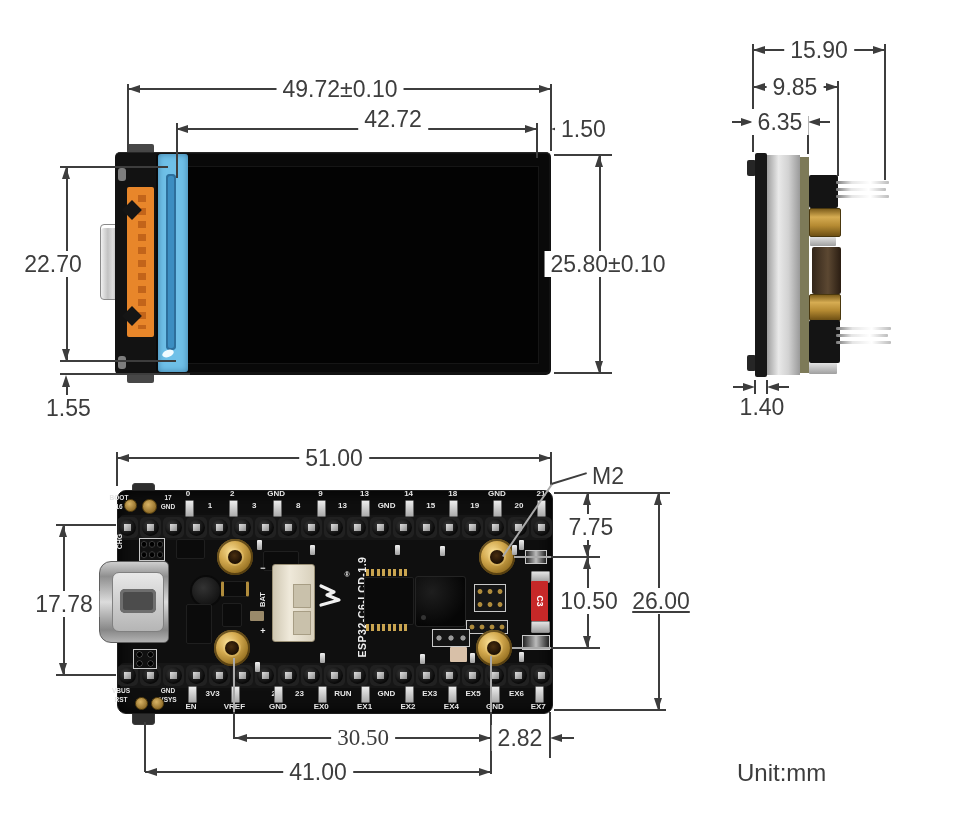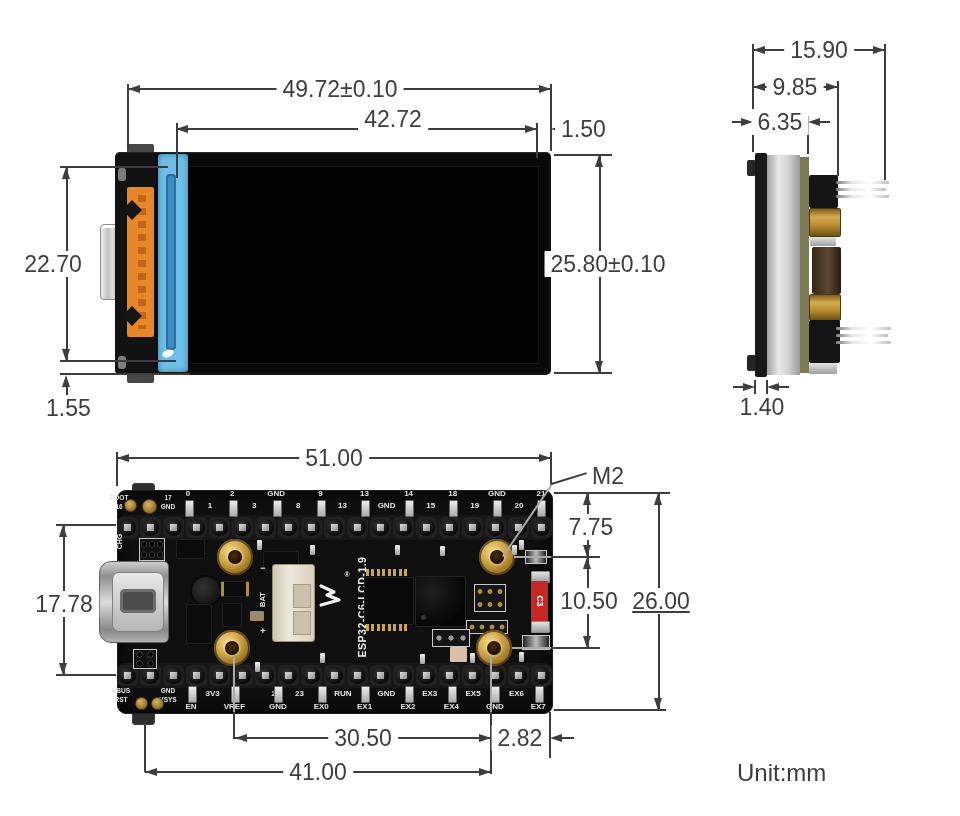--- a/index.html
+++ b/index.html
@@ -575,21 +575,21 @@
     </div>
 
     <div>
       <i class="xv lt" style="left:233px;top:658px;height:54px;"></i>
       <i class="xv" style="left:233px;top:712px;height:27px;"></i>
       <i class="xv lt" style="left:490px;top:656px;height:56px;"></i>
       <i class="xv" style="left:490px;top:712px;height:62px;"></i>
       <i class="hl" style="left:235px;top:737px;width:256px;"></i>
       <i class="ar l" style="left:235px;top:733.5px;"></i>
       <i class="ar r" style="left:479px;top:733.5px;"></i>
-      <span class="dlab" style="left:363px;top:725px;">30.50</span>
+      <span class="dlab" style="left:363px;top:725px;font-family:Liberation Serif, serif;">30.50</span>
     </div>
 
     <div>
       <i class="xv" style="left:549px;top:712px;height:46px;"></i>
       <i class="ar l" style="left:550px;top:733.5px;"></i>
       <i class="hl" style="left:562px;top:737px;width:12px;"></i>
       <span class="dlab" style="left:520px;top:725px;">2.82</span>
     </div>
 
     <div>

